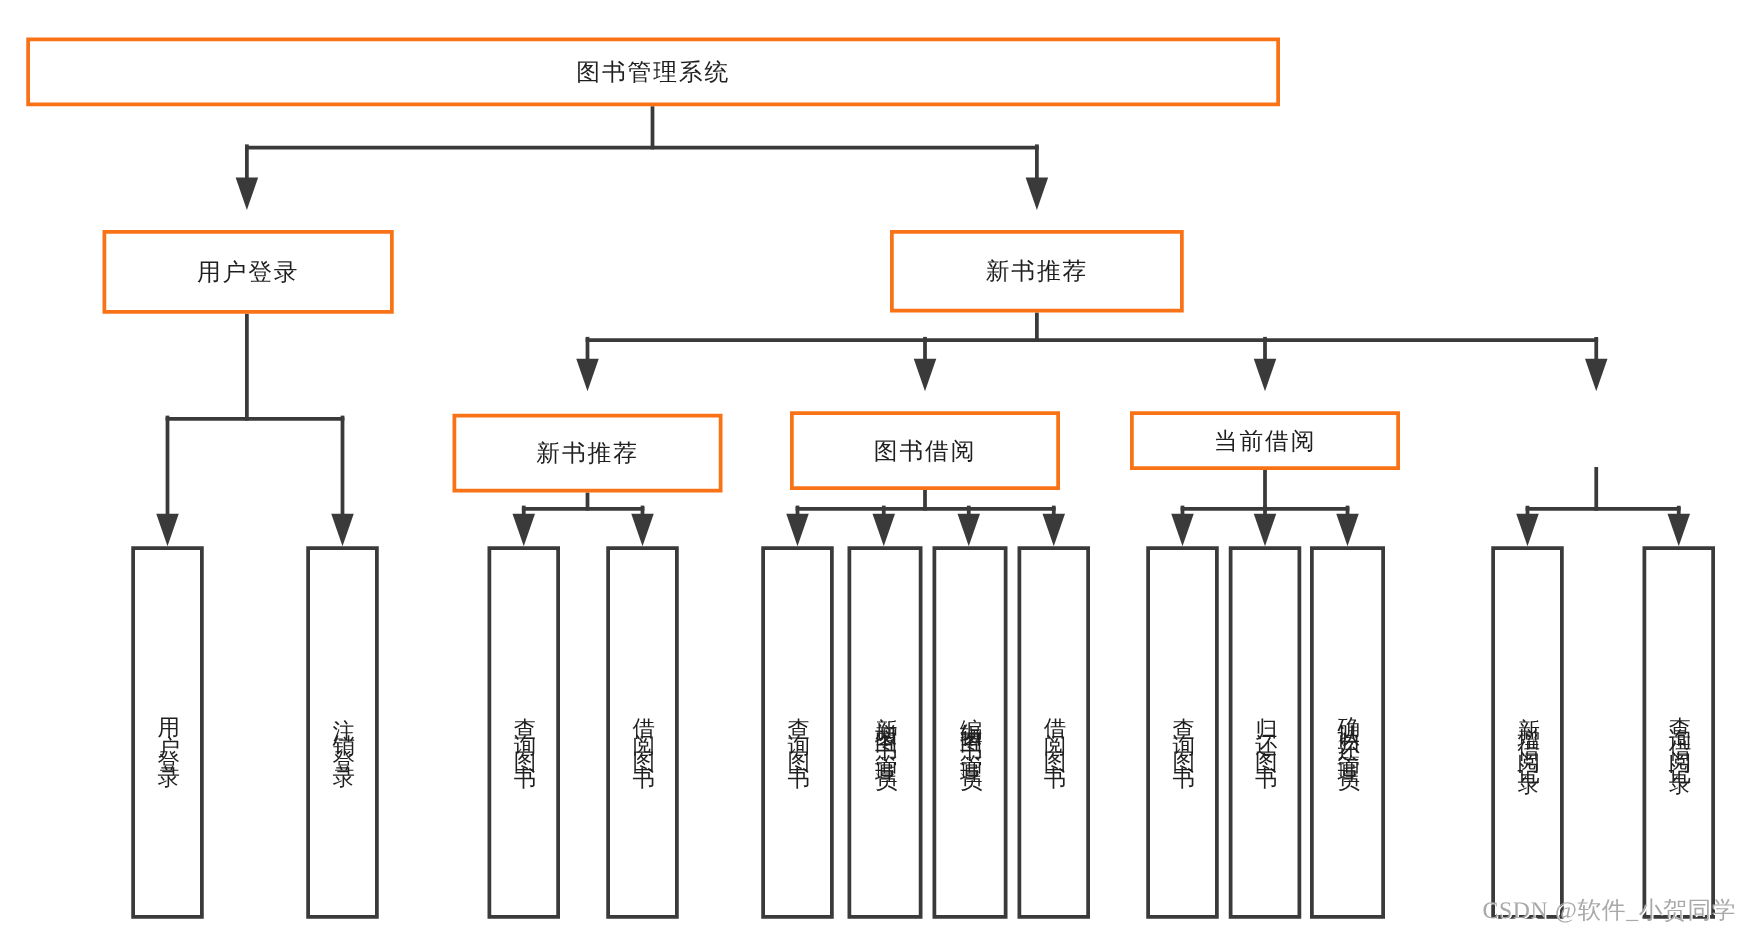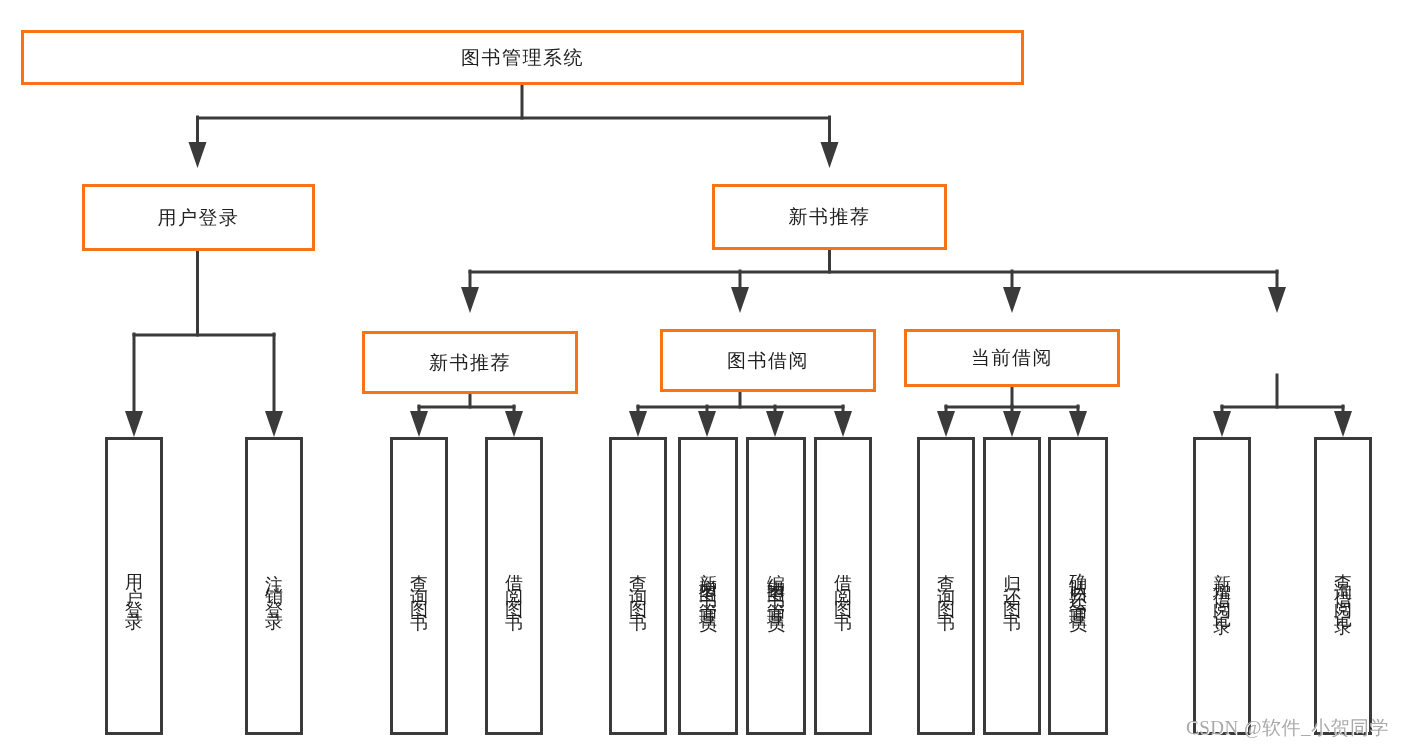--- a/index.html
+++ b/index.html
@@ -130,24 +130,24 @@
   <div class="hbox" style="left:82px;top:168px;width:233px;height:67px;">
     <span>用户登录</span>
   </div>
   <div class="hbox" style="left:712px;top:168px;width:235px;height:66px;">
     <span>新书推荐</span>
   </div>
 
   <div class="hbox" style="left:362px;top:315px;width:216px;height:63px;">
     <span>新书推荐</span>
   </div>
-  <div class="hbox" style="left:660px;top:313px;width:216px;height:63px;">
+  <div class="hbox" style="left:632px;top:313px;width:216px;height:63px;">
     <span>图书借阅</span>
   </div>
-  <div class="hbox" style="left:904px;top:313px;width:216px;height:58px;">
+  <div class="hbox" style="left:904px;top:313px;width:216px;height:47px;">
     <span>当前借阅</span>
   </div>
 
   <div class="vbox" style="left:105px;top:437px;width:58px;height:298px;">
     <span class="vlabel">用户登录</span>
   </div>
   <div class="vbox" style="left:245px;top:437px;width:58px;height:298px;">
     <span class="vlabel">注销登录</span>
   </div>
 

